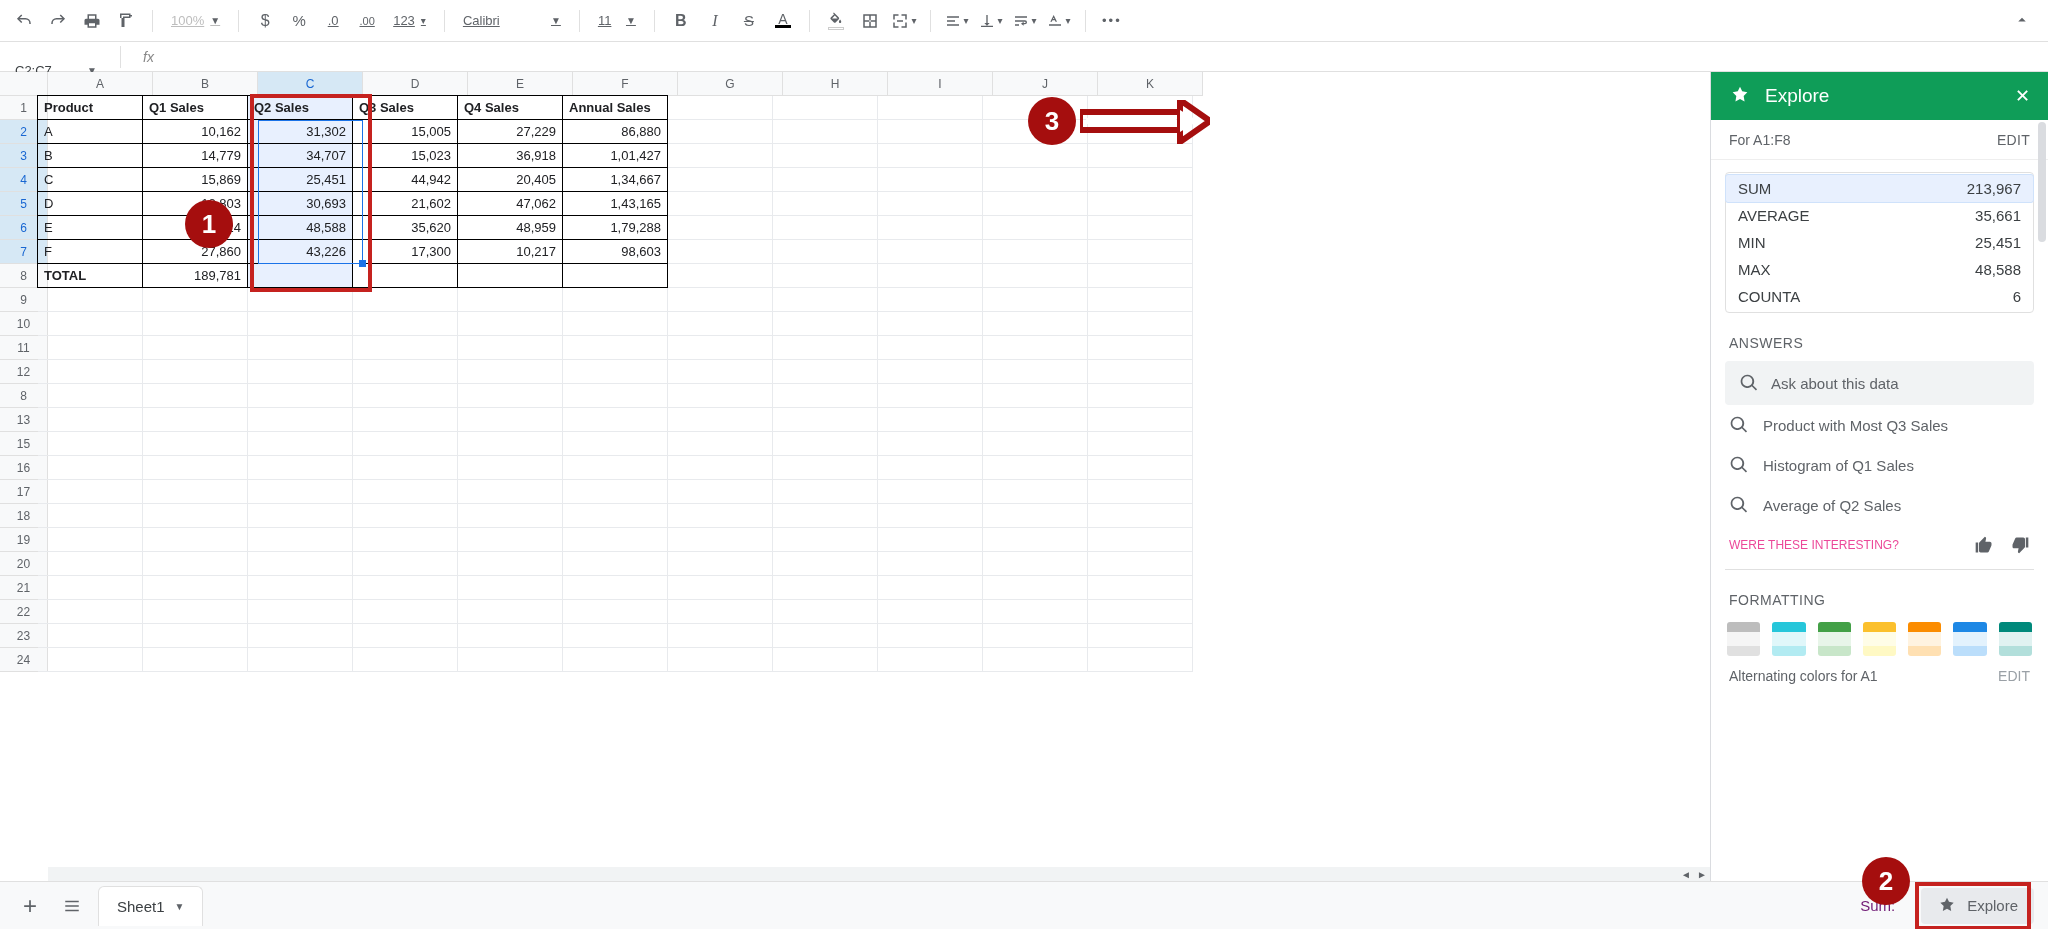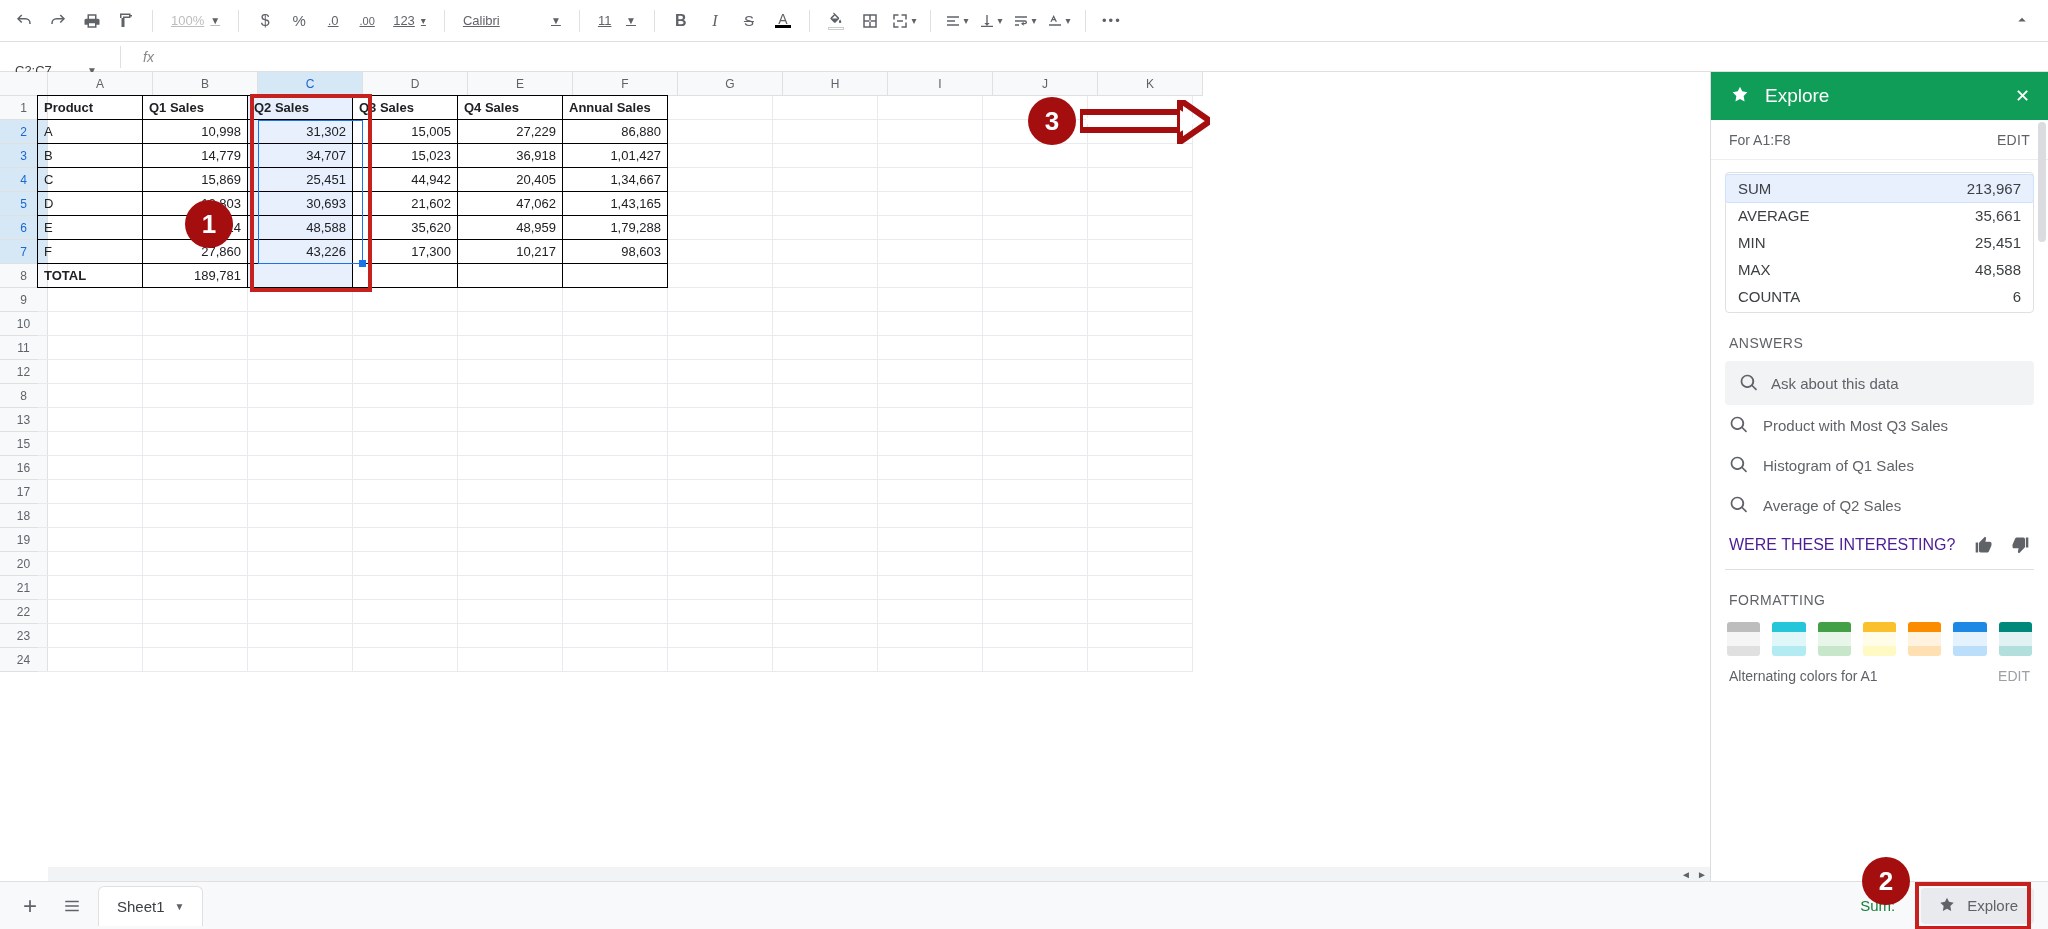--- a/index.html
+++ b/index.html
@@ -184,21 +184,21 @@
     background:#f1f3f4; border-radius:4px;
     height:44px; display:flex; align-items:center; gap:12px;
     padding:0 14px; color:#5f6368; font-size:15px;
   }
   .suggest {
     display:flex; align-items:center; gap:14px;
     padding:10px 4px; color:#5f6368; font-size:15px;
   }
   .interest {
     display:flex; align-items:center; justify-content:space-between;
-    padding:10px 4px 14px 4px; color:#4c1d95; font-size:16px;
+    padding:10px 4px 14px 4px; color:#ec4899; font-size:12px;
     border-bottom:1px solid #e0e0e0;
   }
   .thumbs { display:flex; gap:16px; color:#5f6368;}
   .swatch-row { display:flex; gap:12px; padding:4px 2px 8px 2px;}
   .swatch {
     width:34px; height:34px; border-radius:3px; overflow:hidden;
     display:flex; flex-direction:column;
   }
   .sw-top { height:10px;}
   .sw-mid { flex:1; }
@@ -226,21 +226,21 @@
   .sb-tab {
     background:#fff; border:1px solid #e0e0e0; border-bottom:none;
     border-radius:6px 6px 0 0; height:40px;
     padding:0 18px; display:flex; align-items:center; gap:8px;
     color:#3c4043; font-size:15px; font-weight:500;
   }
   .sb-right {
     margin-left:auto; display:flex; align-items:center; gap:14px;
   }
   .sum-pill {
-    color:#15803d; font-size:15px; padding:6px 12px;
+    color:#701a75; font-size:15px; padding:6px 12px;
   }
   .explore-btn {
     background:#e8eaed; height:36px; padding:0 16px;
     display:flex; align-items:center; gap:10px;
     border-radius:4px; color:#5f6368; font-size:15px;
   }
 
   
   .hscroll {
     position:absolute; left:48px; right:20px; bottom:0; height:14px;
@@ -431,21 +431,21 @@
             <div class="cell bold border-all">Q4 Sales</div>
             <div class="cell bold border-all">Annual Sales</div>
             <div class="cell"></div>
             <div class="cell"></div>
             <div class="cell"></div>
             <div class="cell"></div>
             <div class="cell"></div>
           </div>
           <div class="row">
             <div class="cell border-all">A</div>
-            <div class="cell num border-all">10,998</div>
+            <div class="cell num border-all">10,162</div>
             <div class="cell num border-all selcell">31,302</div>
             <div class="cell num border-all">15,005</div>
             <div class="cell num border-all">27,229</div>
             <div class="cell num border-all">86,880</div>
             <div class="cell"></div>
             <div class="cell"></div>
             <div class="cell"></div>
             <div class="cell"></div>
             <div class="cell"></div>
           </div>

